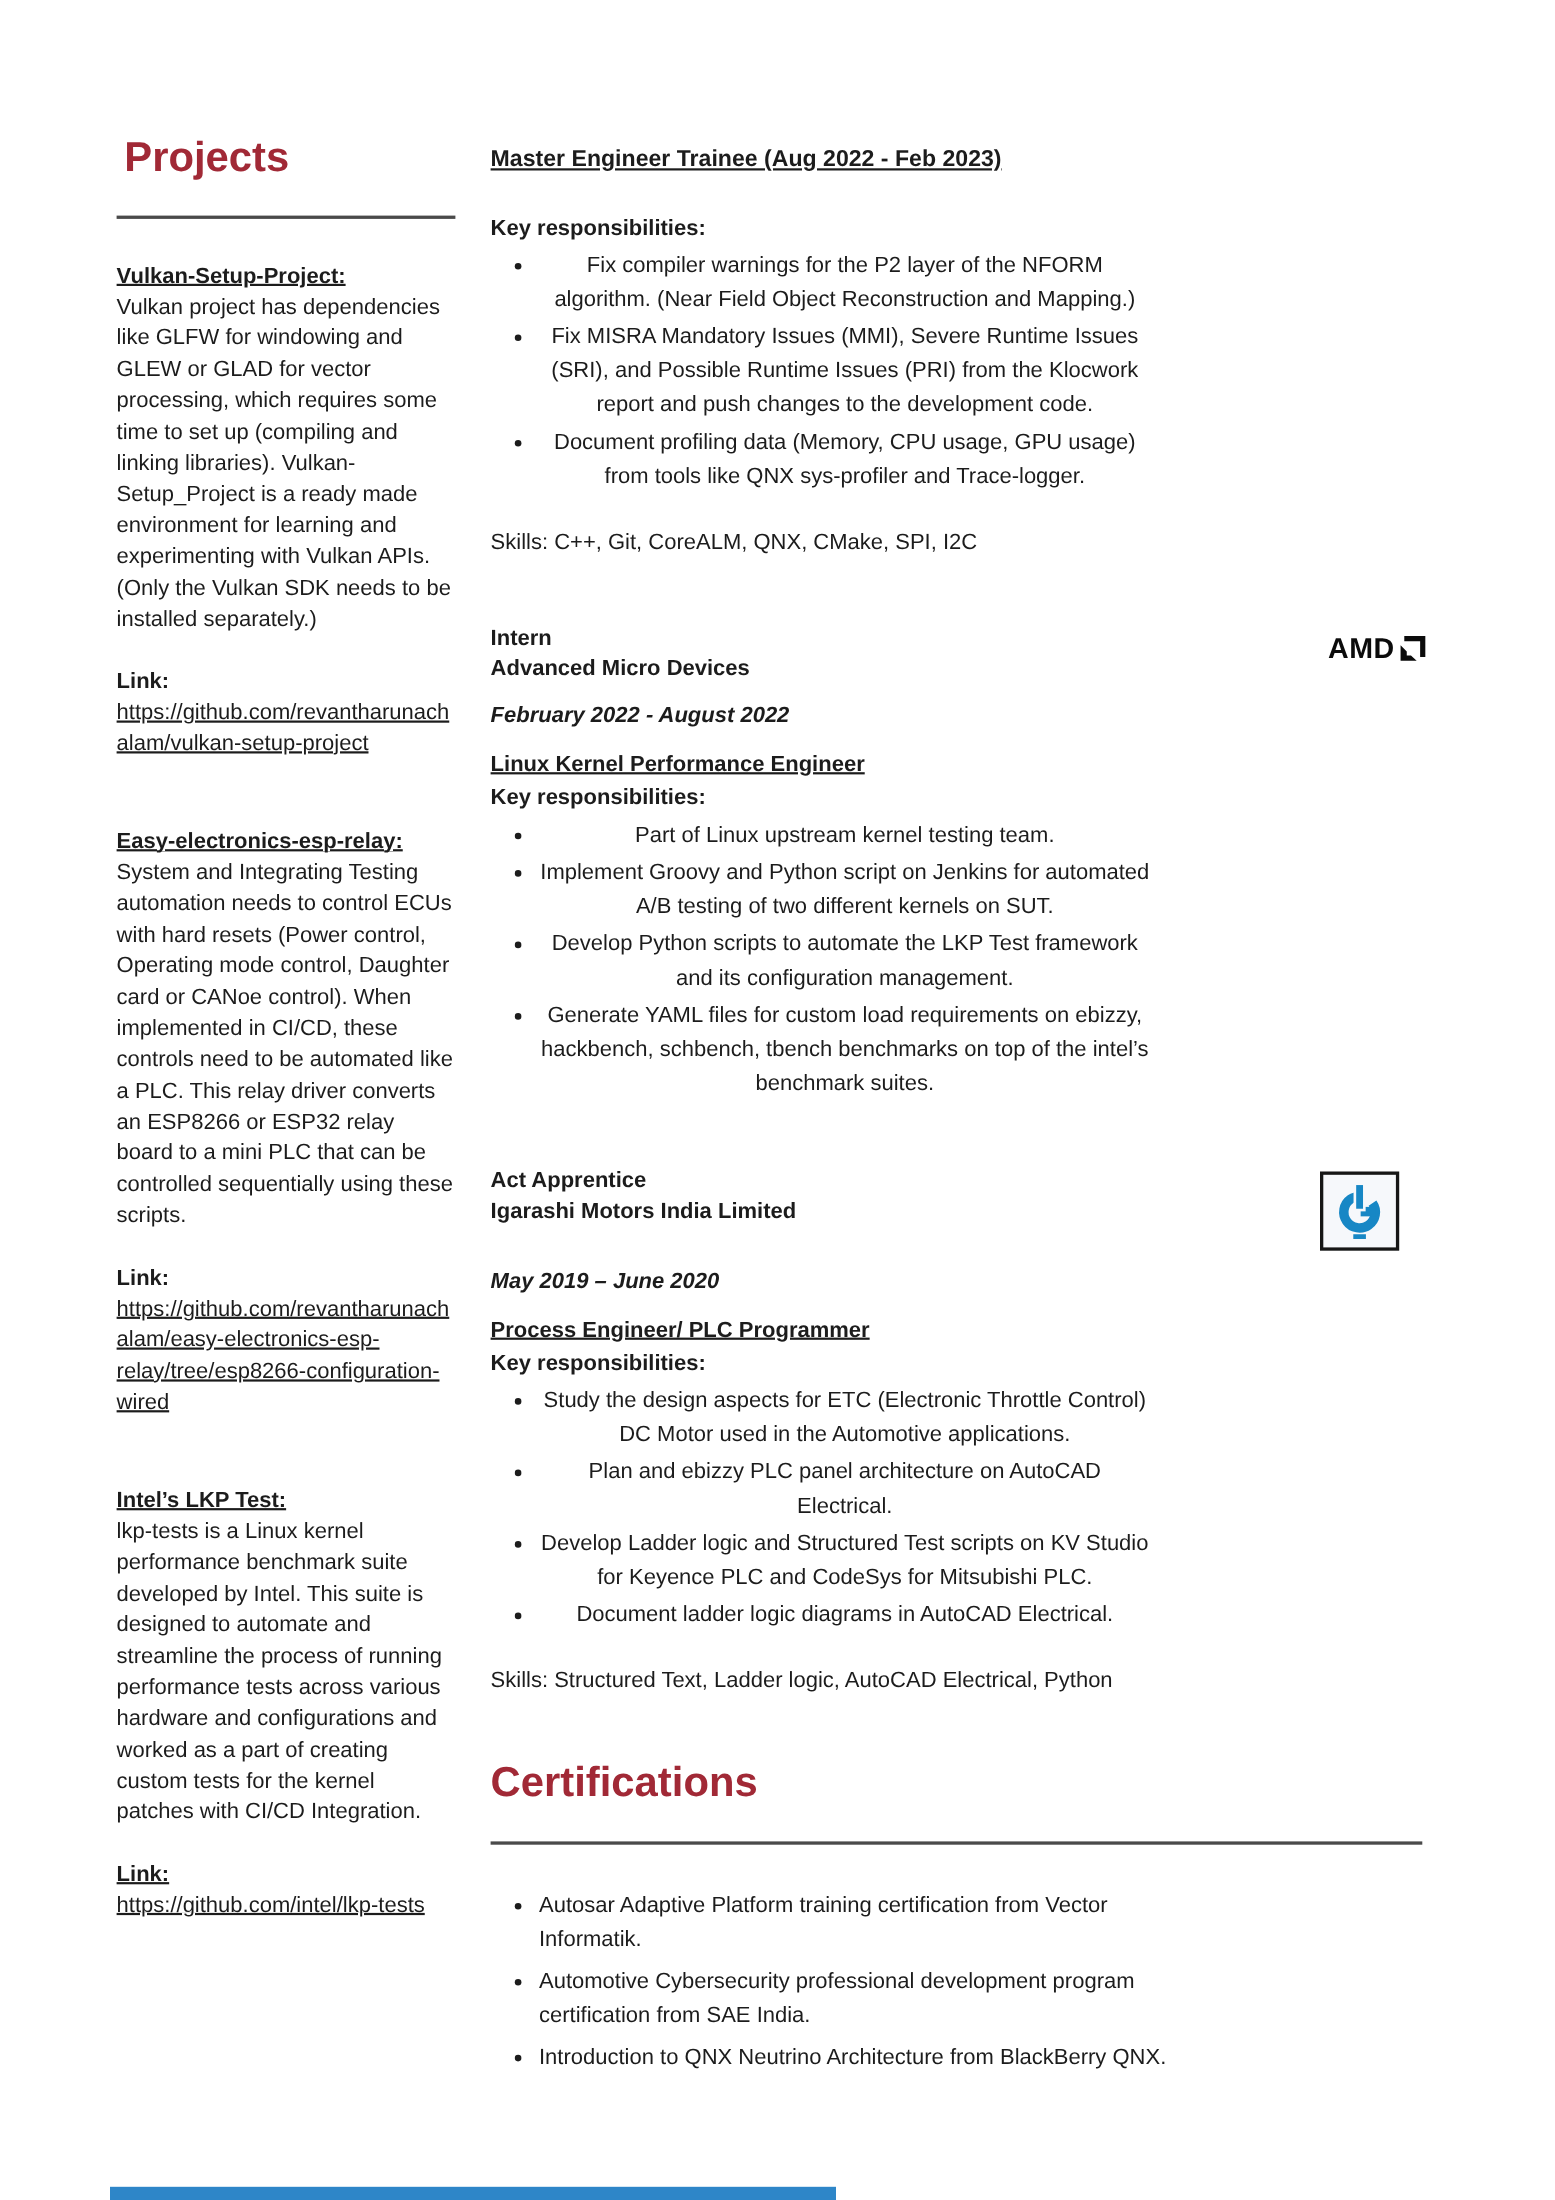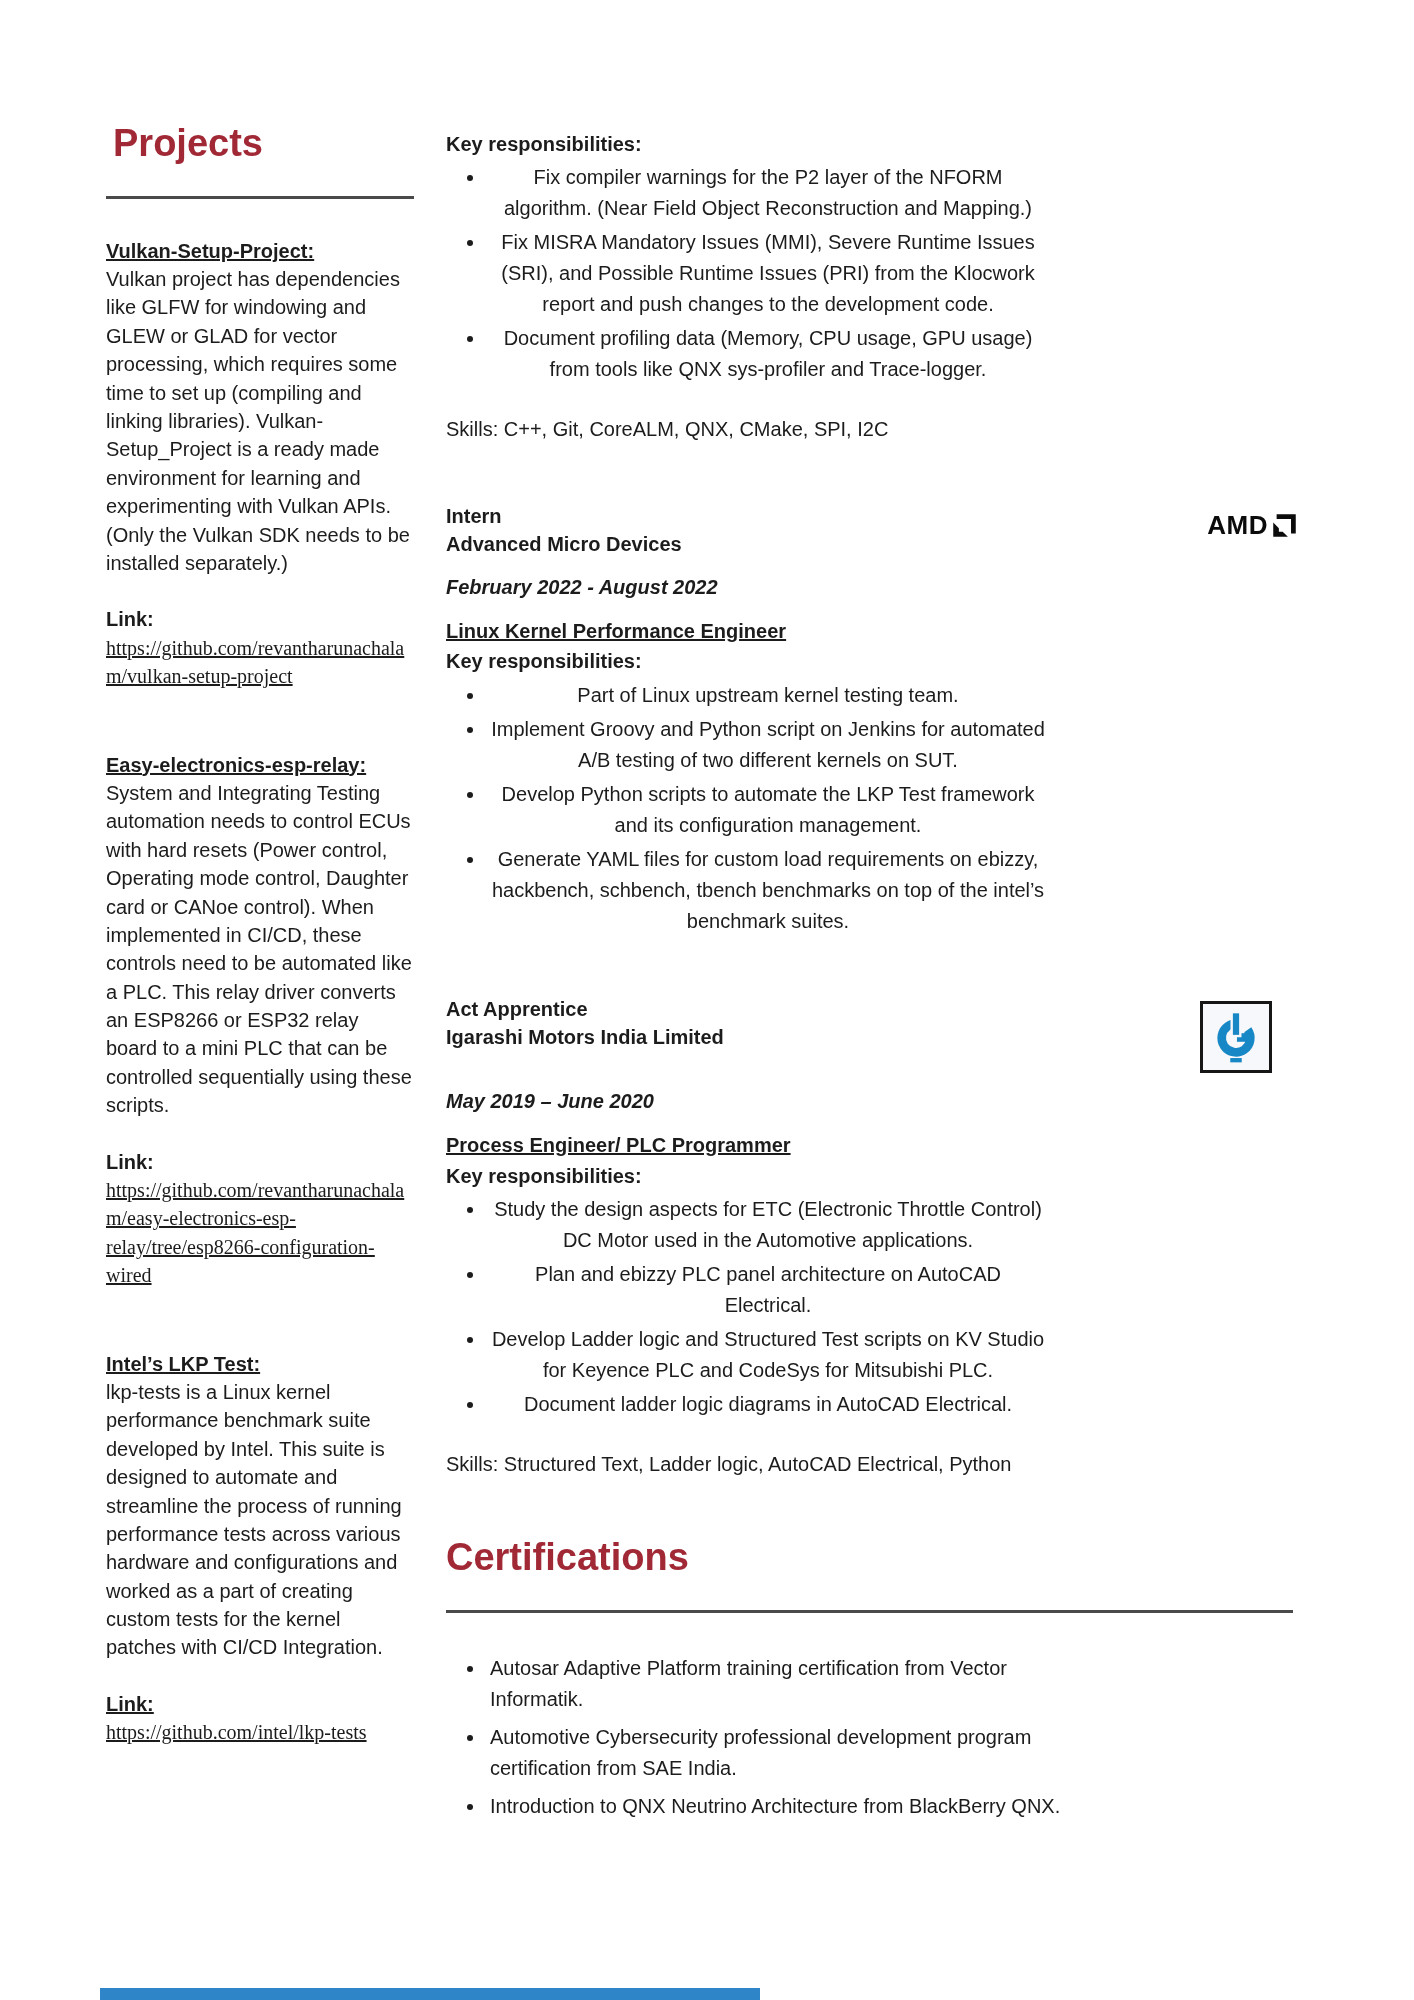--- a/index.html
+++ b/index.html
@@ -20,21 +20,21 @@
     color: var(--color-accent, #A12936); margin: 0; padding-left: 7px;
   }
   .rule { height: 3px; background: var(--color-rule, #4A4A4A); border: none; margin: 30px 0 38px 0; }
 
   
   .proj { margin-bottom: 60px; }
   .proj-name { font-weight: bold; text-decoration: underline; }
   .link-block { margin-top: 28px; }
   .link-label { font-weight: bold; }
   .link-label.u { text-decoration: underline; }
-  a.link-url { color: inherit; text-decoration: underline; overflow-wrap: anywhere; display: block; cursor: pointer; font-family: Liberation Serif, serif; }
+  a.link-url { color: inherit; text-decoration: underline; overflow-wrap: anywhere; display: block; cursor: pointer; }
 
   
   .job { margin-bottom: 58px; }
   .job-title { font-size: 21px; font-weight: bold; text-decoration: underline; margin: 0 0 34px 0; }
   .key-label { font-weight: bold; }
   ul.resp { margin: 4px 0 0 0; padding-left: 40px; width: 600px; line-height: 1.55; }
   ul.resp li { padding-left: 4px; margin-bottom: 3px; text-align: center; }
   .skills { margin: 30px 0 0 0; }
   .b { font-weight: normal; }
   a.inline-link { color: inherit; text-decoration: underline; cursor: pointer; }
@@ -98,20 +98,21 @@
       <div class="link-block">
         <div class="link-label u">Link:</div>
         <a class="link-url">https://github.com/intel/lkp-tests</a>
       </div>
     </div>
   </div>
 
   <div class="col-right">
 
     <section class="job">
+      <div class="job-title">Master Engineer Trainee (Aug 2022 - Feb 2023)</div>
       <div class="key-label">Key responsibilities:</div>
       <ul class="resp">
         <li>Fix compiler warnings for the P2 layer of the NFORM algorithm. (Near Field Object Reconstruction and Mapping.)</li>
         <li>Fix MISRA Mandatory Issues (MMI), Severe Runtime Issues (SRI), and Possible Runtime Issues (PRI) from the Klocwork report and push changes to the development code.</li>
         <li>Document profiling data (Memory, CPU usage, GPU usage) from tools like QNX sys-profiler and Trace-logger.</li>
       </ul>
       <p class="skills"><span class="b">Skills:</span><span> C++, Git, CoreALM, QNX, CMake, SPI, I2C</span></p>
     </section>
 
     <section class="job">

